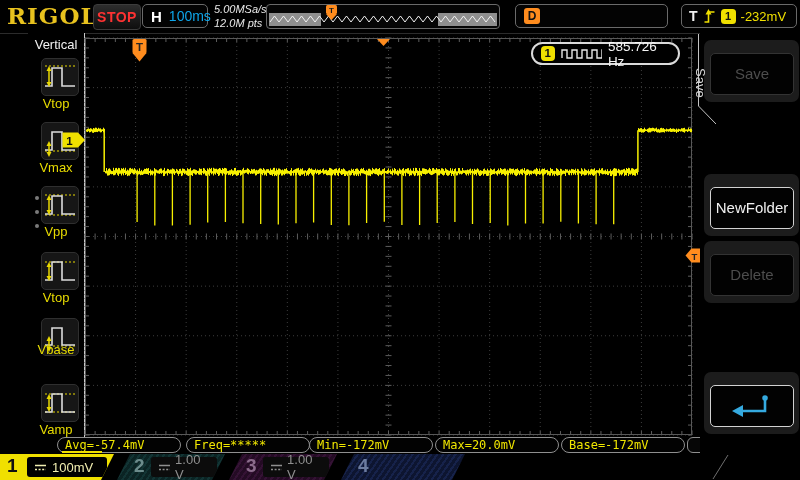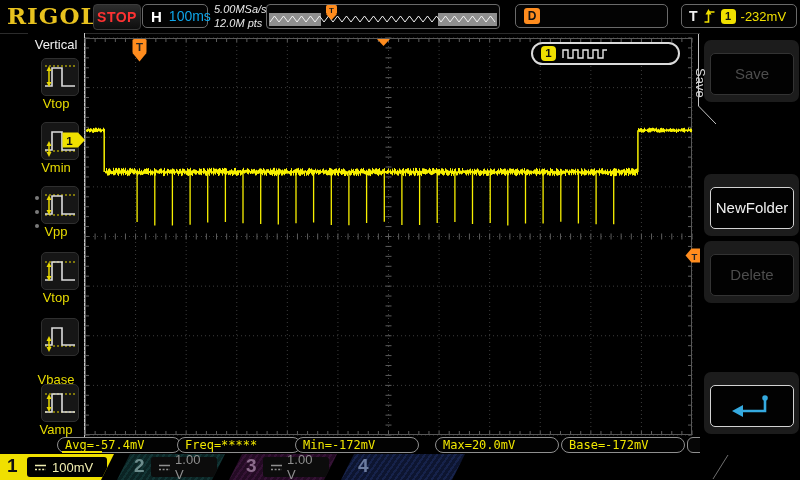--- a/index.html
+++ b/index.html
@@ -118,21 +118,21 @@
 
     <div class="lmicon" style="top:89px">
       <svg width="36" height="36">
         <line class="ydot" x1="3" y1="28" x2="33" y2="28"></line>
         <path class="wf" d="M3 27 H10 V9 H20 V27 H33"></path>
         <line class="yar" x1="7" y1="21" x2="7" y2="31"></line>
         <polygon class="yh" points="7,18 4.5,23 9.5,23"></polygon>
           <polygon class="yh" points="7,34 4.5,29 9.5,29"></polygon>
       </svg>
     </div>
-    <div class="lmlabel" style="top:127px">Vmin</div>
+    <div class="lmlabel" style="top:127px">Vmax</div>
 
     <div class="lmicon" style="top:153px">
       <svg width="36" height="36">
         <line class="ydot" x1="3" y1="8" x2="33" y2="8"></line>
           <line class="ydot" x1="3" y1="28" x2="33" y2="28"></line>
         <path class="wf" d="M3 27 H10 V9 H20 V27 H33"></path>
         <line class="yar" x1="7" y1="11" x2="7" y2="25"></line>
         <polygon class="yh" points="7,8 4.5,13 9.5,13"></polygon>
           <polygon class="yh" points="7,28 4.5,23 9.5,23"></polygon>
       </svg>
@@ -152,21 +152,21 @@
 
     <div class="lmicon" style="top:285px">
       <svg width="36" height="36">
         <line class="ydot" x1="3" y1="27" x2="33" y2="27"></line>
         <path class="wf" d="M3 26 H10 V9 H20 V26 H33"></path>
         <line class="yar" x1="7" y1="20" x2="7" y2="30"></line>
         <polygon class="yh" points="7,17 4.5,22 9.5,22"></polygon>
           <polygon class="yh" points="7,33 4.5,28 9.5,28"></polygon>
       </svg>
     </div>
-    <div class="lmlabel" style="top:339px">Vbase</div>
+    <div class="lmlabel" style="top:309px">Vbase</div>
 
     <div class="lmicon" style="top:351px">
       <svg width="36" height="36">
         <line class="ydot" x1="3" y1="9" x2="33" y2="9"></line>
           <line class="ydot" x1="3" y1="27" x2="33" y2="27"></line>
         <path class="wf" d="M3 27 H10 V9 H20 V27 H33"></path>
         <line class="yar" x1="7" y1="12" x2="7" y2="24"></line>
         <polygon class="yh" points="7,9 4.5,14 9.5,14"></polygon>
           <polygon class="yh" points="7,27 4.5,22 9.5,22"></polygon>
       </svg>
@@ -557,26 +557,27 @@
       <path d="M698.5 34 V106 L716 124" stroke="#c4c4c4" fill="none"></path>
       <path d="M713 479 L728 455" stroke="#6f6f6f" fill="none"></path>
     </g>
   </svg>
 
   <div class="freqbadge">
     <span class="fqch">1</span>
     <svg width="46" height="13">
       <path d="M1 11 V3 H6 V11 H11 V3 H16 V11 H21 V3 H26 V11 H31 V3 H36 V11 H41 V3 H45" stroke="#e8e8e8" stroke-width="1.4" fill="none"></path>
     </svg>
+    <span class="fqval">585.726 Hz</span>
   </div>
 
   <div>
     <div class="mbox" style="left:57px">Avg=-57.4mV</div>
-    <div class="mbox" style="left:177px">Freq=*****</div>
-    <div class="mbox" style="left:295px">Min=-172mV</div>
+    <div class="mbox" style="left:186px">Freq=*****</div>
+    <div class="mbox" style="left:309px">Min=-172mV</div>
     <div class="mbox" style="left:435px">Max=20.0mV</div>
     <div class="mbox" style="left:561px">Base=-172mV</div>
     <div class="avgline"></div>
   </div>
 
   <div class="chanbar">
     <div class="chtab ch1bg" style="left:0;width:114px">
       <span class="chnum" style="left:7px;color:#111">1</span>
       <span class="chval chval-on" style="left:27px;width:80px">
         <svg width="13" height="9">

